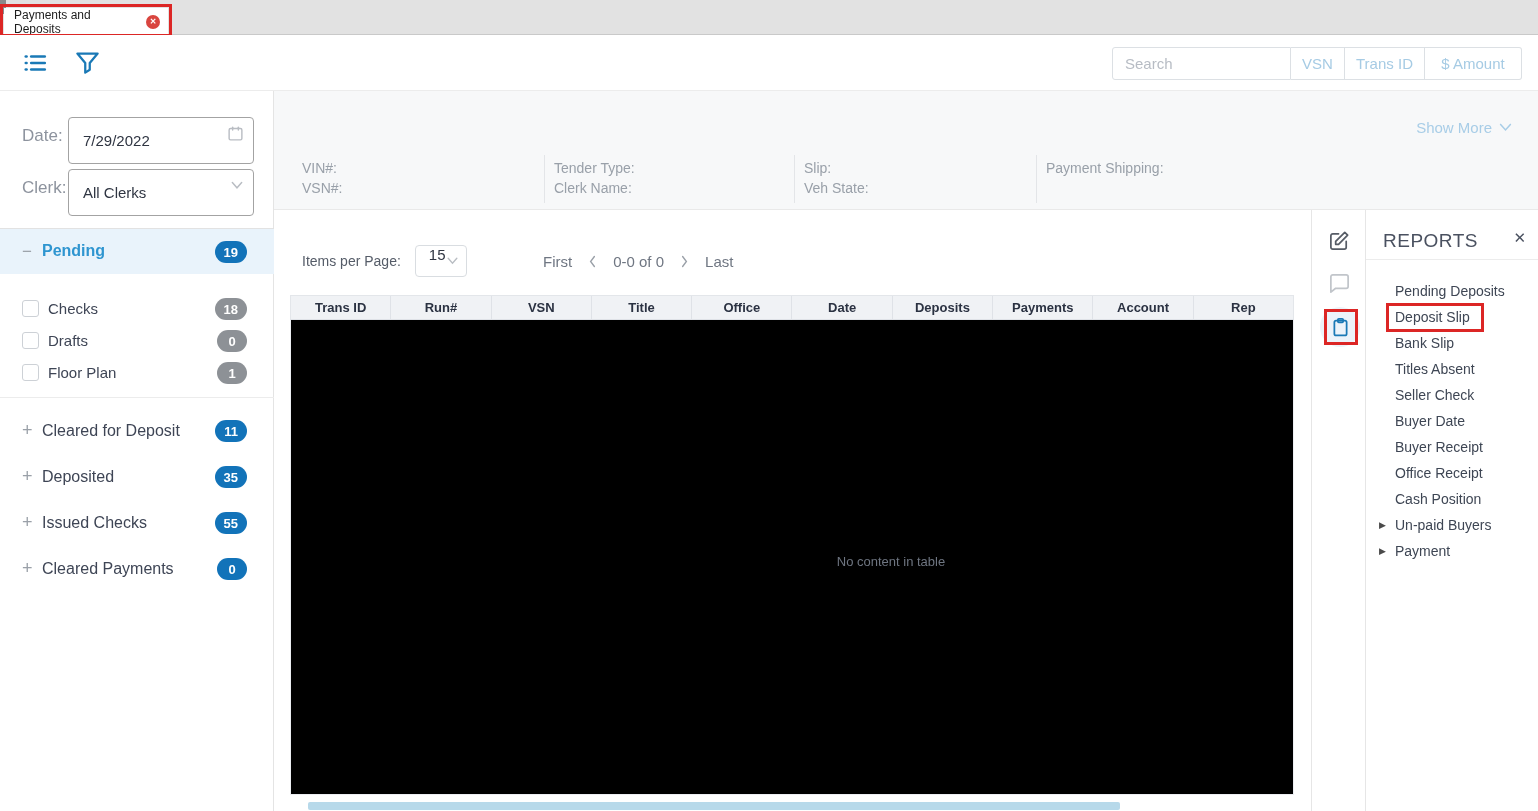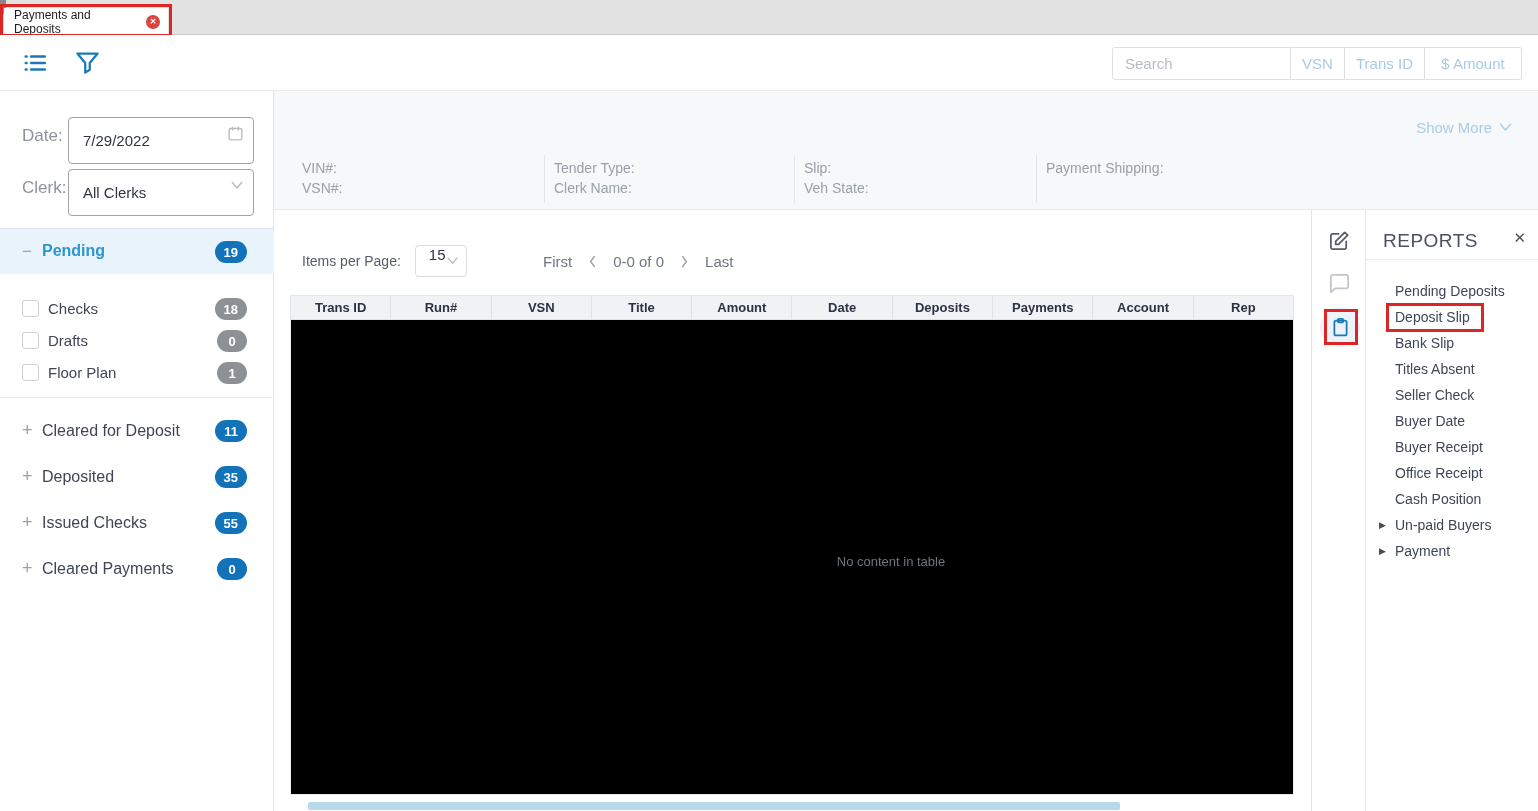--- a/index.html
+++ b/index.html
@@ -257,21 +257,21 @@
       </span>
       <span class="pg-link">Last</span>
     </div>
 
     <div class="grid">
       <div class="grid-head">
         <div class="gh-cell">Trans ID</div>
         <div class="gh-cell">Run#</div>
         <div class="gh-cell">VSN</div>
         <div class="gh-cell">Title</div>
-        <div class="gh-cell">Amount</div>
+        <div class="gh-cell">Office</div>
         <div class="gh-cell">Date</div>
         <div class="gh-cell">Deposits</div>
         <div class="gh-cell">Payments</div>
         <div class="gh-cell">Account</div>
         <div class="gh-cell">Rep</div>
       </div>
       <div class="grid-body">
         <div class="empty-msg">No content in table</div>
       </div>
     </div>

